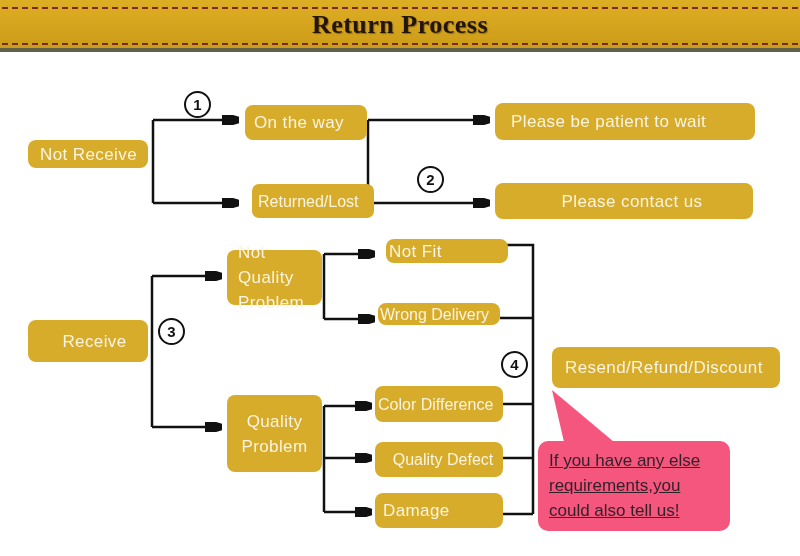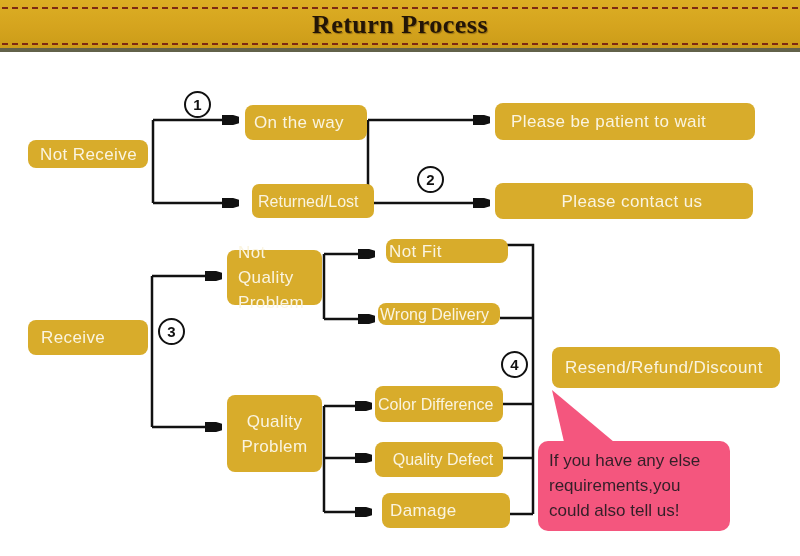--- a/index.html
+++ b/index.html
@@ -30,37 +30,37 @@
     border-radius:8px;display:flex;align-items:center;font-size:17px;letter-spacing:.4px;line-height:25px;}
   .node.tight{font-size:16px;letter-spacing:0;}
   .node.center{justify-content:center;text-align:center;}
 
   
   .n-not-receive     {left:28px;  top:84px;  width:120px; height:28px; padding-left:12px;}
   .n-on-the-way      {left:245px; top:49px;  width:122px; height:35px; padding-left:9px;}
   .n-returned-lost   {left:252px; top:128px; width:122px; height:34px; padding-left:6px;border-radius:7px;}
   .n-wait            {left:495px; top:47px;  width:260px; height:37px; padding-left:16px;}
   .n-contact         {left:495px; top:127px; width:258px; height:36px; padding-left:16px;justify-content:center;}
-  .n-receive         {left:28px;  top:264px; width:120px; height:35px; padding-left:13px;}
+  .n-receive         {left:28px;  top:264px; width:120px; height:42px; padding-left:13px;justify-content:center;}
   .n-nqp             {left:227px; top:194px; width:95px;  height:55px; padding-left:11px;}
   .n-qp              {left:227px; top:339px; width:95px;  height:77px;}
   .n-not-fit         {left:378px; top:183px; width:122px; height:24px; padding-left:3px;margin-left:8px;}
   .n-wrong-delivery  {left:378px; top:247px; width:122px; height:22px; padding-left:2px;align-items:center;}
   .n-color-diff      {left:375px; top:330px; width:128px; height:36px; padding-left:3px;}
   .n-quality-defect  {left:375px; top:386px; width:128px; height:35px; padding-left:8px;justify-content:center;}
-  .n-damage          {left:375px; top:437px; width:128px; height:35px; padding-left:8px;margin-left:7px;}
+  .n-damage          {left:375px; top:437px; width:128px; height:35px; padding-left:8px;}
   .n-resend          {left:552px; top:291px; width:228px; height:41px; padding-left:13px;}
 
   .badge{position:absolute;width:27px;height:27px;border:2px solid var(--wire);border-radius:50%;
     background:#fff;color:var(--wire);display:flex;align-items:center;justify-content:center;
     font-size:15px;font-weight:600;}
   .b1{left:184px;top:35px;} .b2{left:417px;top:110px;} .b3{left:158px;top:262px;} .b4{left:501px;top:295px;}
 
   .bubble{position:absolute;left:538px;top:385px;width:192px;height:90px;background:var(--bubble-bg);
-    border-radius:10px;padding:7px 8px 7px 11px;color:var(--bubble-text);font-size:17px;line-height:25px;}
+    border-radius:10px;padding:7px 8px 7px 11px;color:var(--bubble-text);font-size:17px;line-height:25px;text-decoration:underline;}
   .bubble div{white-space:nowrap;}
 </style>
 </head>
 <body>
 
 <div class="page">
 
   <div class="banner">
     <div class="stitch top"></div>
     <div class="stitch bottom"></div>

